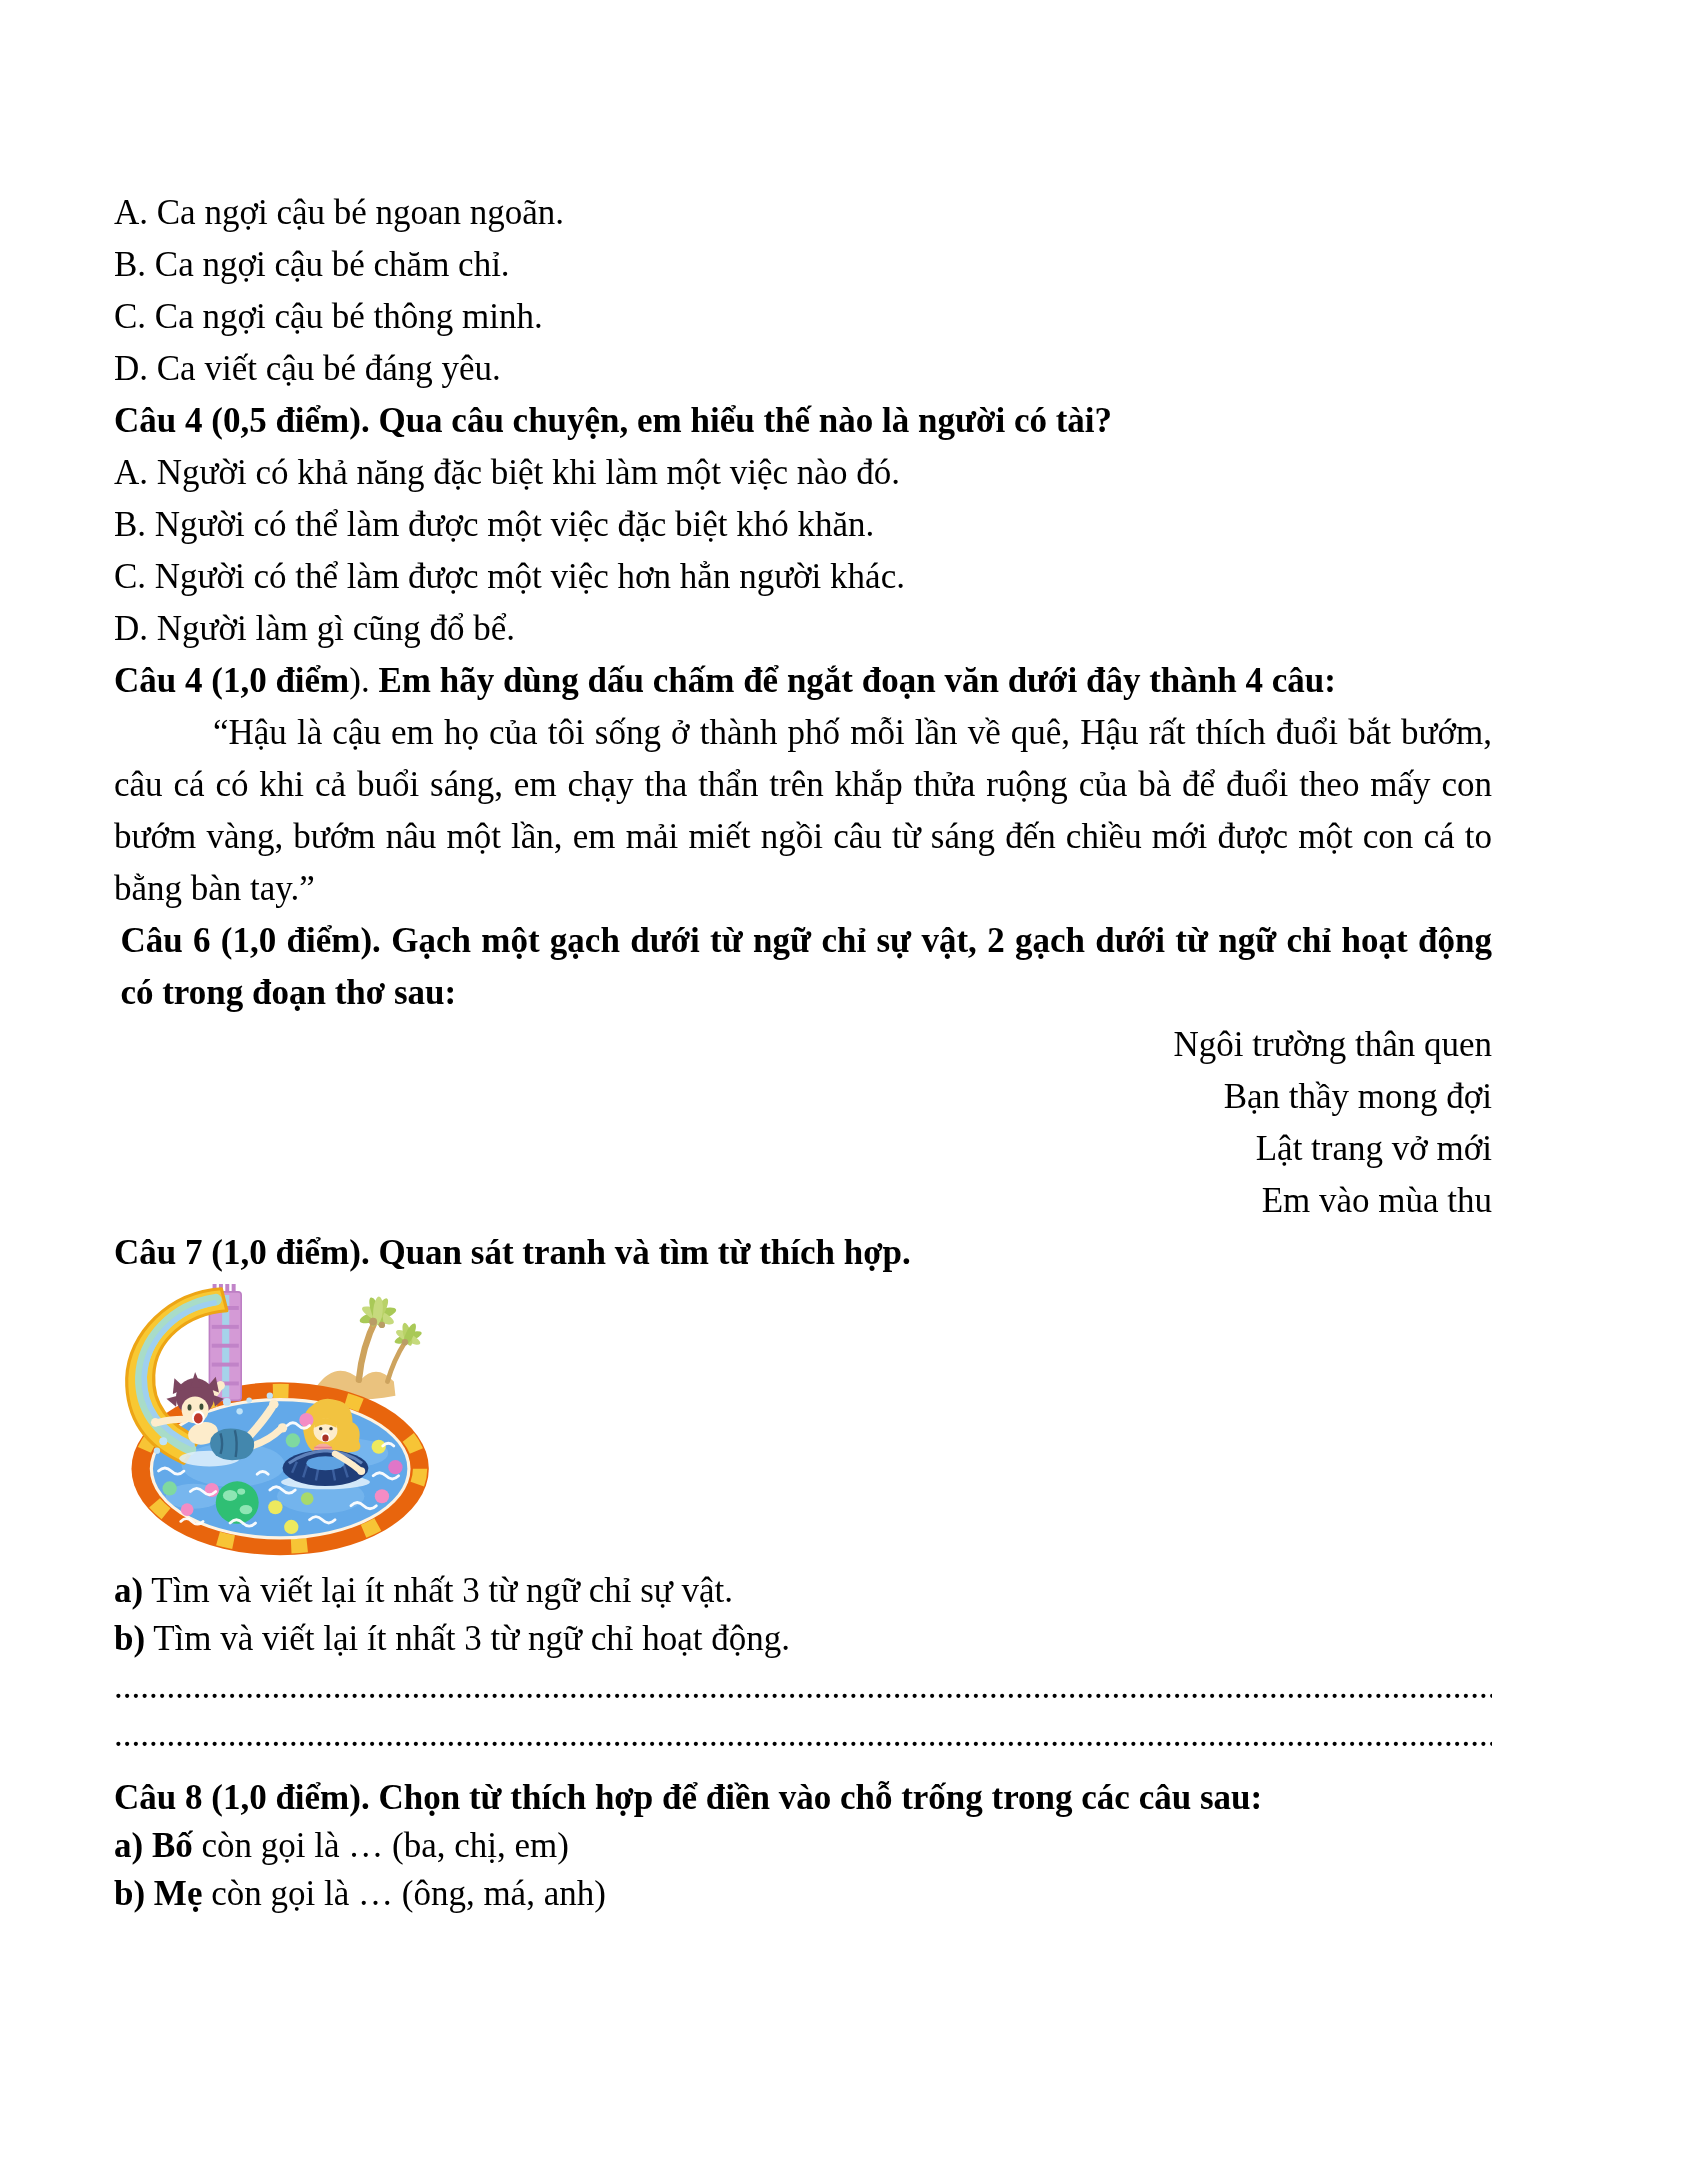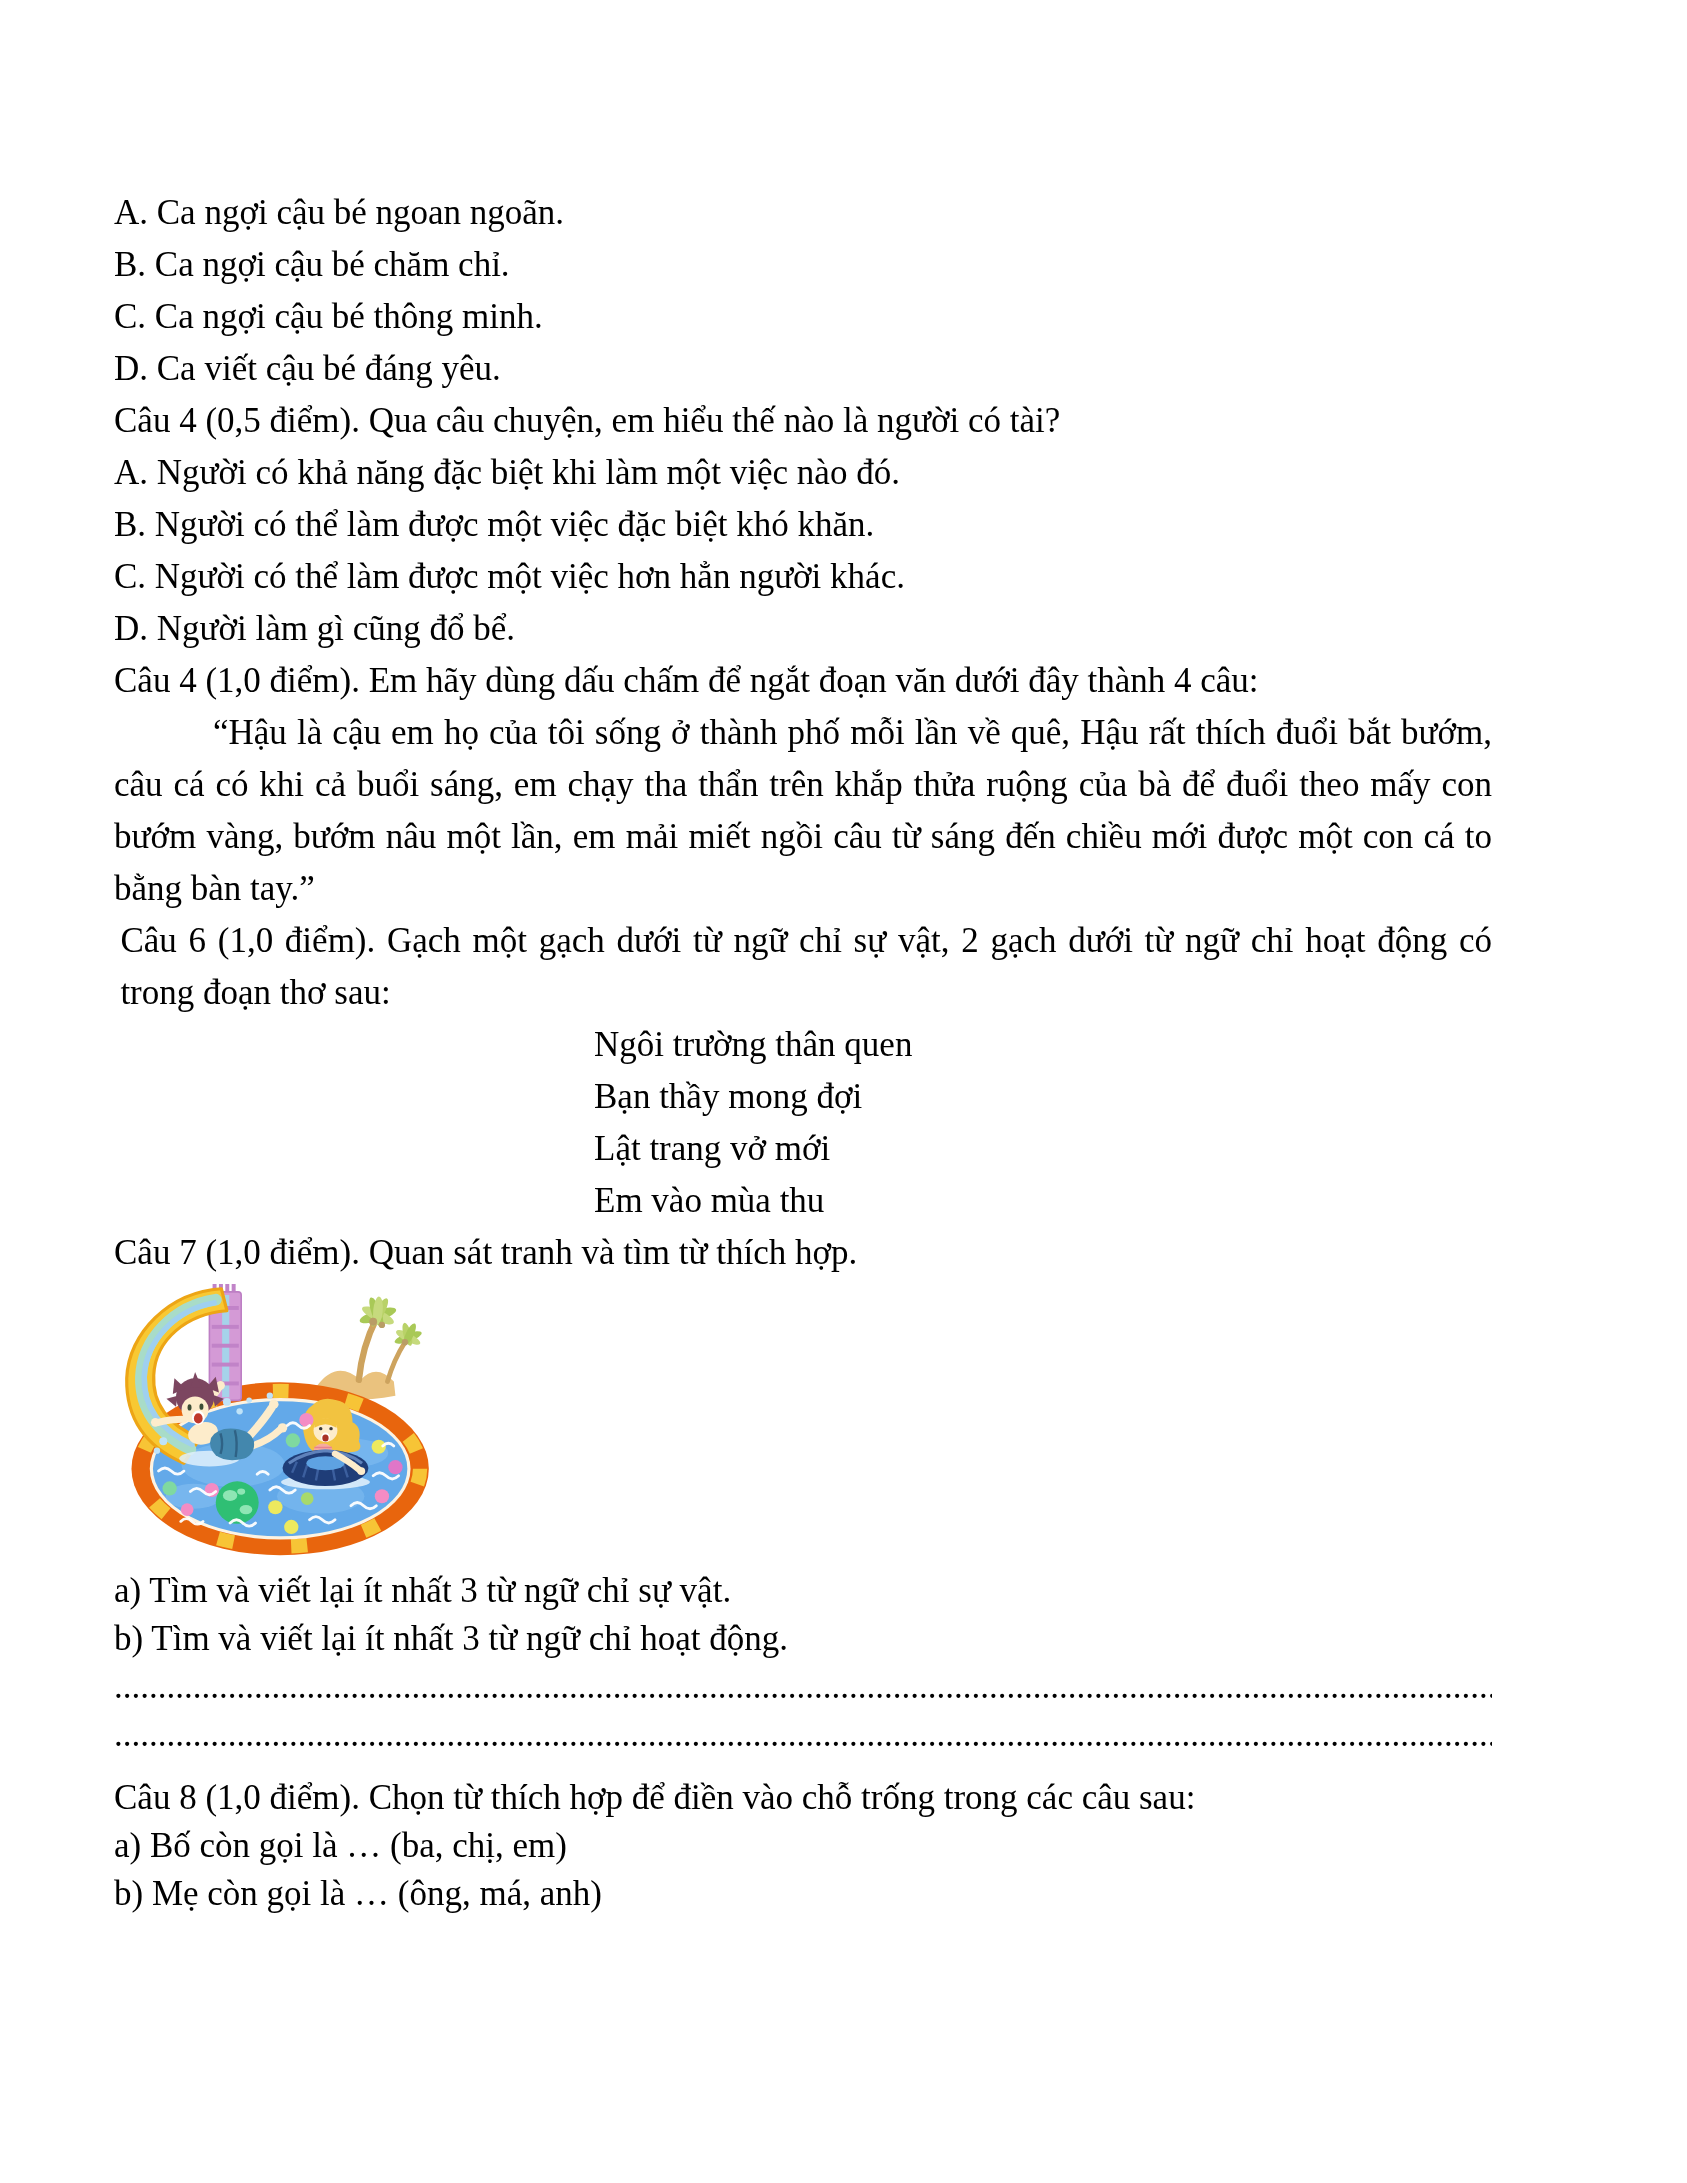--- a/index.html
+++ b/index.html
@@ -4,24 +4,24 @@
 <style>
   html,body{margin:0;padding:0;}
   body{
     width:1687px;height:2183px;background:#ffffff;color:#000000;
     font-family:"Liberation Serif","DejaVu Serif",serif;
     font-size:35px;line-height:52px;
     overflow:hidden;
   }
   .page{padding:187px 195px 0 114px;}
   p{margin:0;text-align:justify;}
-  .b{font-weight:normal;}
+  .b{font-weight:bold;}
   .n{font-weight:normal;}
   .q6h{padding-left:6.4px;}
-  .poem p{text-align:left;padding-left:480px;}
+  .poem p{text-align:right;padding-left:480px;}
   .passage{text-indent:99px;}
   .tight p{line-height:48px;}
   .dots{overflow:hidden;white-space:nowrap;text-align:left;letter-spacing:0;}
   .fig{width:318px;height:283px;margin:4.8px 0 0 0;}
   .fig svg{display:block;}
   .q8h{margin-top:15px;}
 </style>
 </head>
 <body>
 

